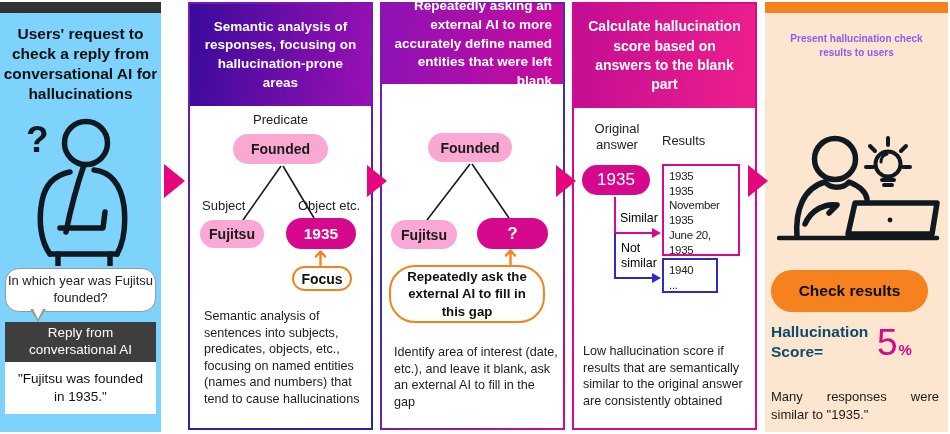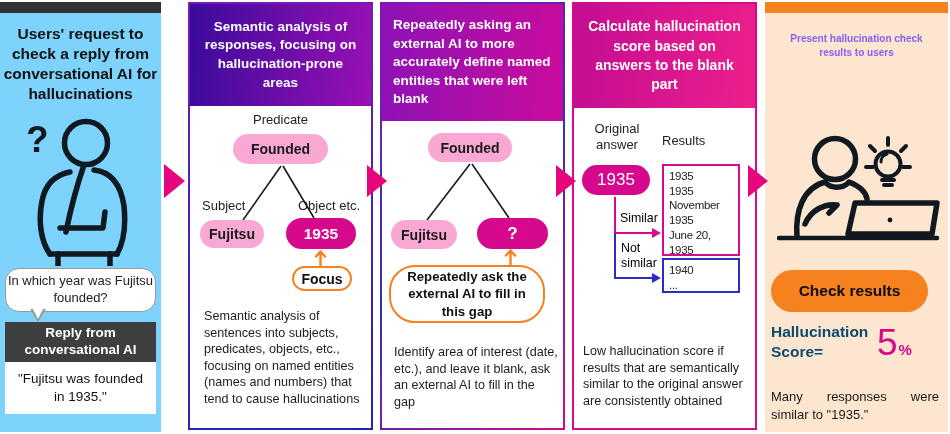--- a/index.html
+++ b/index.html
@@ -18,34 +18,34 @@
 
   
   #p1{left:0;width:161px;height:430px;background:#7dd3fc}
   #p1 .topbar{left:0;top:0;width:161px;height:11px;background:#333}
   #p1 .title{left:3px;top:22px;width:155px;text-align:center;font-size:15.5px;font-weight:700;line-height:1.3;color:#111}
   #p1 .person{left:22px;top:110px}
   #p1 .bubble{left:5px;top:266px;width:151px;height:44px;background:#fff;border:1.5px solid #999;border-radius:14px;
       display:flex;align-items:center;justify-content:center;text-align:center;font-size:13px;color:#222;line-height:1.3}
   #p1 .tail{left:30px;top:307px;width:0;height:0;border:solid;border-width:13px 8px 0 8px;border-color:#999 transparent transparent transparent}
   #p1 .tail-inner{left:32px;top:305px;width:0;height:0;border:solid;border-width:12px 6px 0 6px;border-color:#fff transparent transparent transparent;z-index:2}
-  #p1 .reply-head{left:5px;top:320px;width:151px;height:40px;background:#3e3e3e;color:#fff;font-weight:700;font-size:13.5px;
+  #p1 .reply-head{left:5px;top:320px;width:151px;height:40px;background:#3e3e3e;color:#fff;font-weight:400;font-size:13.5px;
       display:flex;align-items:center;justify-content:center;text-align:center;line-height:1.25;padding:0 4px}
   #p1 .reply-text{left:5px;top:360px;width:151px;height:52px;background:#fff;color:#111;font-size:13.5px;
       display:flex;align-items:center;justify-content:center;text-align:center;line-height:1.35;padding:0 10px}
 
   
   .gpanel{width:185px;height:428px;background:#fff;border:2px solid}
   #p2{left:188px;border-image:linear-gradient(170deg,#7a1bb6,#2424b2) 1}
   #p3{left:380px;border-image:linear-gradient(135deg,#8a15b6 0%,#3232b8 50%,#d00a90 100%) 1}
   #p4{left:572px;border-color:#d8098e}
   .ghead{left:0;top:0;width:181px;color:#fff;font-weight:700;font-size:13.5px;line-height:1.38;
       display:flex;align-items:center;justify-content:center;text-align:center;padding:0 11px}
   #p2 .ghead{height:102px;background:linear-gradient(95deg,#3a0b9b,#9a10b4)}
-  #p3 .ghead{height:117px;background:linear-gradient(95deg,#8c12b6,#cb0c9c);justify-content:flex-start;text-align:left}
+  #p3 .ghead{height:80px;background:linear-gradient(95deg,#8c12b6,#cb0c9c);justify-content:flex-start;text-align:right}
   #p4 .ghead{height:104px;background:linear-gradient(95deg,#c30d93,#ee1f8c);font-size:14px}
 
   .label{font-size:13px;color:#222}
   .pill{display:flex;align-items:center;justify-content:center;border-radius:16px}
   .pill.gray{background:#f9a8d4;color:#1a1a1a;font-weight:700;font-size:14px}
   .pill.pink{background:var(--magenta);color:#fff;font-weight:600;font-size:15.5px}
   .bodytext{font-size:12.6px;line-height:1.32;color:var(--body)}
   .treelines{stroke:#1a1a1a;stroke-width:1.6}
   .uparrow path{stroke:var(--orange);stroke-width:2.4;fill:none;stroke-linecap:round;stroke-linejoin:round}
 
@@ -74,21 +74,21 @@
 
   
   #p4 .orig-label{left:8px;top:117px;width:70px;text-align:center;line-height:1.25}
   #p4 .results-label{left:88px;top:129px}
   #p4 .orig-node{left:8px;top:161px;width:68px;height:30px;font-size:17px;font-weight:500}
   #p4 .connector{left:28px;top:191px}
   #p4 .similar-label{left:46px;top:207px;font-size:12.4px}
   #p4 .notsimilar-label{left:47px;top:237px;font-size:12.4px;line-height:1.2;width:52px}
   .resultbox{padding:3px 5px;font-size:11.5px;line-height:1.28;color:#222;letter-spacing:-0.3px;background:#fff}
   #p4 .simbox{left:88px;top:160px;width:78px;height:92px;border:2px solid #d8098e}
-  #p4 .nsimbox{left:88px;top:254px;width:78px;height:35px;border:2px solid var(--blue)}
+  #p4 .nsimbox{left:88px;top:254px;width:56px;height:35px;border:2px solid var(--blue)}
   #p4 .bodytext{left:9px;top:339px;width:168px}
 
   
   #p5{left:765px;width:183px;height:430px;background:#fce6cf}
   #p5 .topbar{left:0;top:0;width:183px;height:11px;background:var(--orange)}
   #p5 .title{left:8px;top:30px;width:167px;text-align:center;font-size:10px;font-weight:700;line-height:1.35;color:#8b5cf6}
   #p5 .icon{left:12px;top:124px}
   #p5 .btn{left:6px;top:268px;width:157px;height:42px;background:var(--orange);border:none;border-radius:21px;
       font-family:inherit;display:flex;align-items:center;justify-content:center;font-weight:700;font-size:15.5px;color:#0a0a0a;cursor:pointer}
   #p5 .score-label{left:6px;top:320px;width:112px;font-size:15.5px;font-weight:700;line-height:1.3;color:#0c4a6e}

